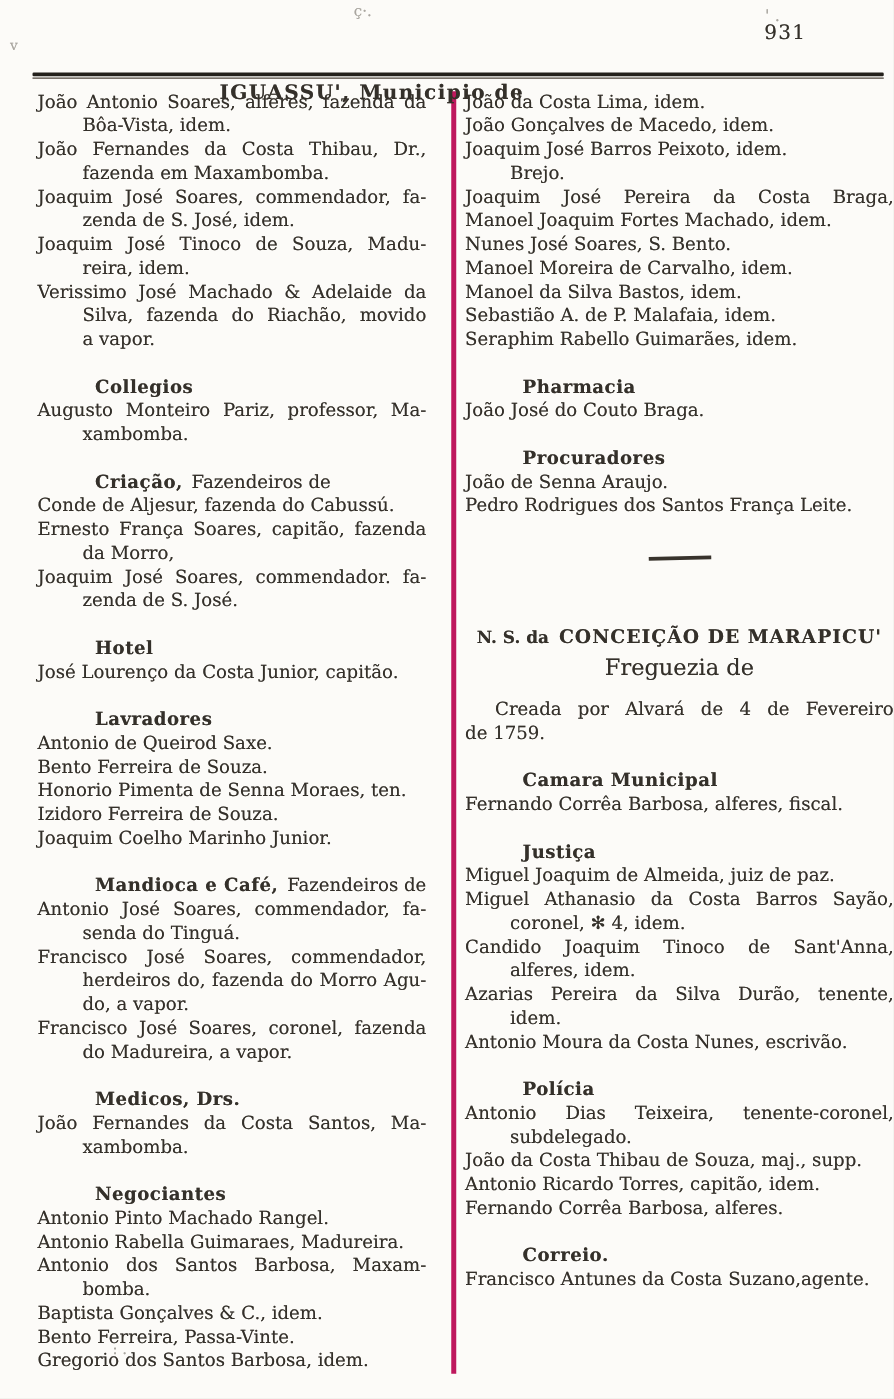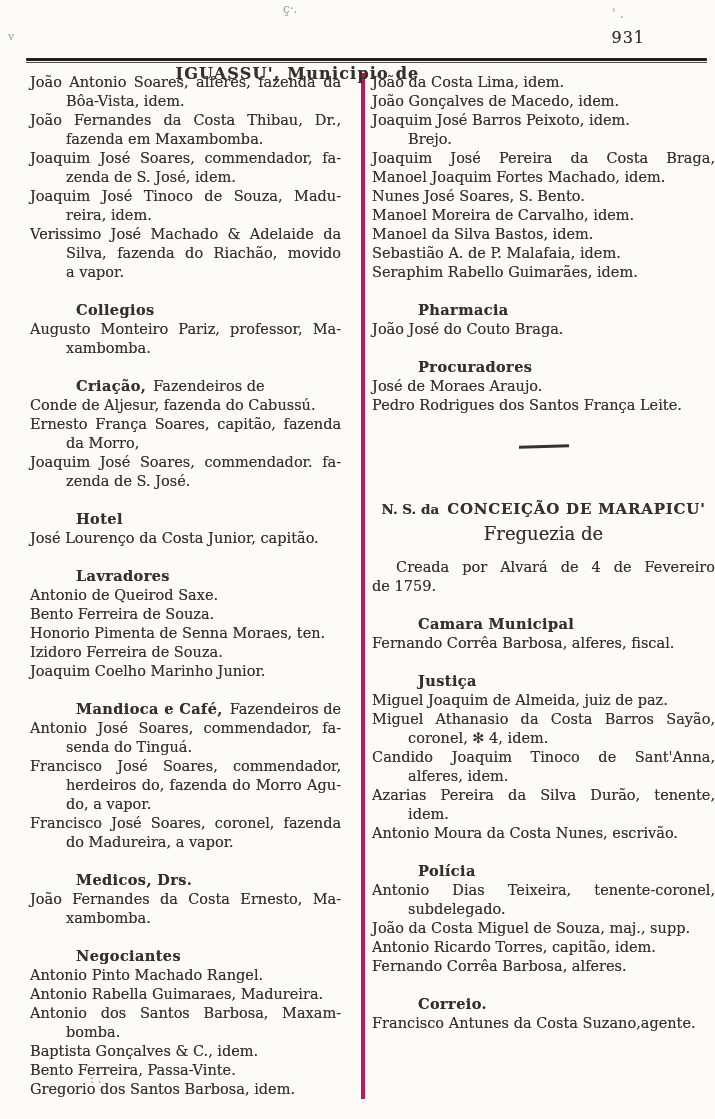--- a/index.html
+++ b/index.html
@@ -12,21 +12,21 @@
     font-family:"DejaVu Serif","DejaVu Sans",serif;
     color:#34302a;
     text-shadow:0 0 .5px rgba(45,40,32,.55);
   }
   
   .hdr { position:relative; padding-top:30px; height:24px; }
   .hdr-title {
     position:absolute; left:0; right:120px; top:28px;
     text-align:center; font-weight:bold; font-size:16px; letter-spacing:1.2px;margin-top:36px;
   }
-  .hdr-num { position:absolute; right:70px; top:28px; font-size:16px; letter-spacing:1px; }
+  .hdr-num { position:absolute; right:70px; top:16px; font-size:16px; letter-spacing:1px; }
   .rule { margin:4px 8px 0 26px; }
   .rule .r1 { height:3px; background:#23201b; border-radius:1px; }
   .rule .r2 { height:1px; background:#4d463c; margin-top:1px; }
   
   .columns { display:flex; align-items:stretch; margin:10px 0 0 30px;gap:20px; }
   .col { font-size:14.5px; line-height:19px; }
   .col-left  { width:322px; }
   .col-right { width:355px; border-left:4px solid #be185d; padding-left:7px; }
   
   .section { margin-top:18px; }
@@ -155,21 +155,21 @@
             <div class="ln cont">do, a vapor.</div>
           </div>
           <div class="entry">
             <div class="ln j">Francisco José Soares, coronel, fazenda</div>
             <div class="ln cont">do Madureira, a vapor.</div>
           </div>
         </div>
         <div class="section">
           <div class="heading"><span class="hb">Medicos, Drs.</span></div>
           <div class="entry">
-            <div class="ln j">João Fernandes da Costa Ernesto, Ma-</div>
+            <div class="ln j">João Fernandes da Costa Santos, Ma-</div>
             <div class="ln cont">xambomba.</div>
           </div>
         </div>
         <div class="section">
           <div class="heading"><span class="hb">Negociantes</span></div>
           <div class="entry">
             <div class="ln">Antonio Pinto Machado Rangel.</div>
           </div>
           <div class="entry">
             <div class="ln">Antonio Rabella Guimaraes, Madureira.</div>
@@ -225,21 +225,21 @@
         </div>
         <div class="section">
           <div class="heading"><span class="hb">Pharmacia</span></div>
           <div class="entry">
             <div class="ln">João José do Couto Braga.</div>
           </div>
         </div>
         <div class="section">
           <div class="heading"><span class="hb">Procuradores</span></div>
           <div class="entry">
-            <div class="ln">José de Moraes Araujo.</div>
+            <div class="ln">João de Senna Araujo.</div>
           </div>
           <div class="entry">
             <div class="ln">Pedro Rodrigues dos Santos França Leite.</div>
           </div>
         </div>
         <div class="divider"></div>
         <div class="parish">
           <div class="parish-line"><span class="parish-prefix">N. S. da</span><span class="parish-name">CONCEIÇÃO DE MARAPICU'</span></div>
           <div class="parish-sub">Freguezia de</div>
         </div>
@@ -274,21 +274,21 @@
             <div class="ln">Antonio Moura da Costa Nunes, escrivão.</div>
           </div>
         </div>
         <div class="section">
           <div class="heading"><span class="hb">Polícia</span></div>
           <div class="entry">
             <div class="ln j">Antonio Dias Teixeira, tenente-coronel,</div>
             <div class="ln cont">subdelegado.</div>
           </div>
           <div class="entry">
-            <div class="ln">João da Costa Miguel de Souza, maj., supp.</div>
+            <div class="ln">João da Costa Thibau de Souza, maj., supp.</div>
           </div>
           <div class="entry">
             <div class="ln">Antonio Ricardo Torres, capitão, idem.</div>
           </div>
           <div class="entry">
             <div class="ln">Fernando Corrêa Barbosa, alferes.</div>
           </div>
         </div>
         <div class="section">
           <div class="heading"><span class="hb">Correio.</span></div>

